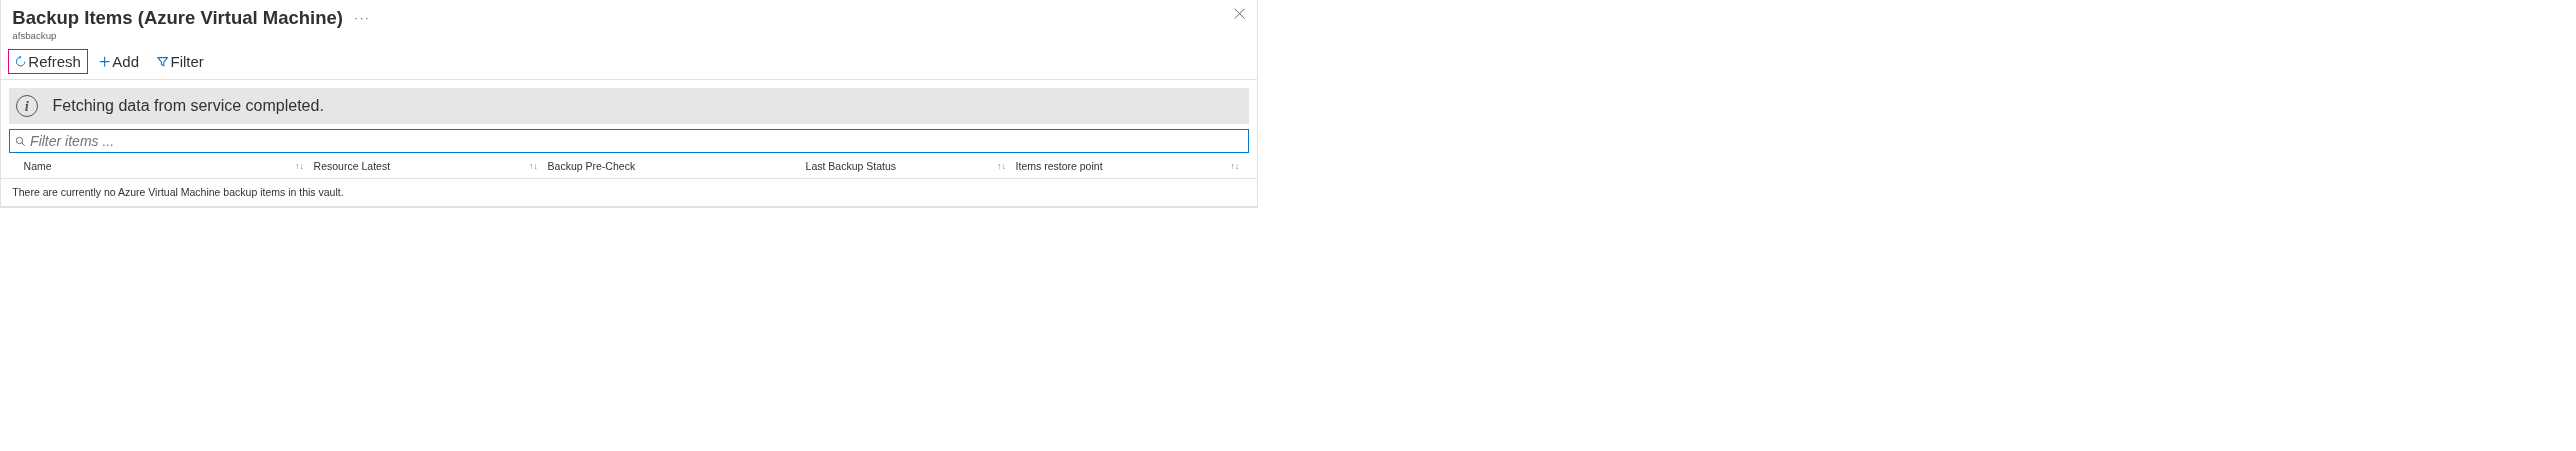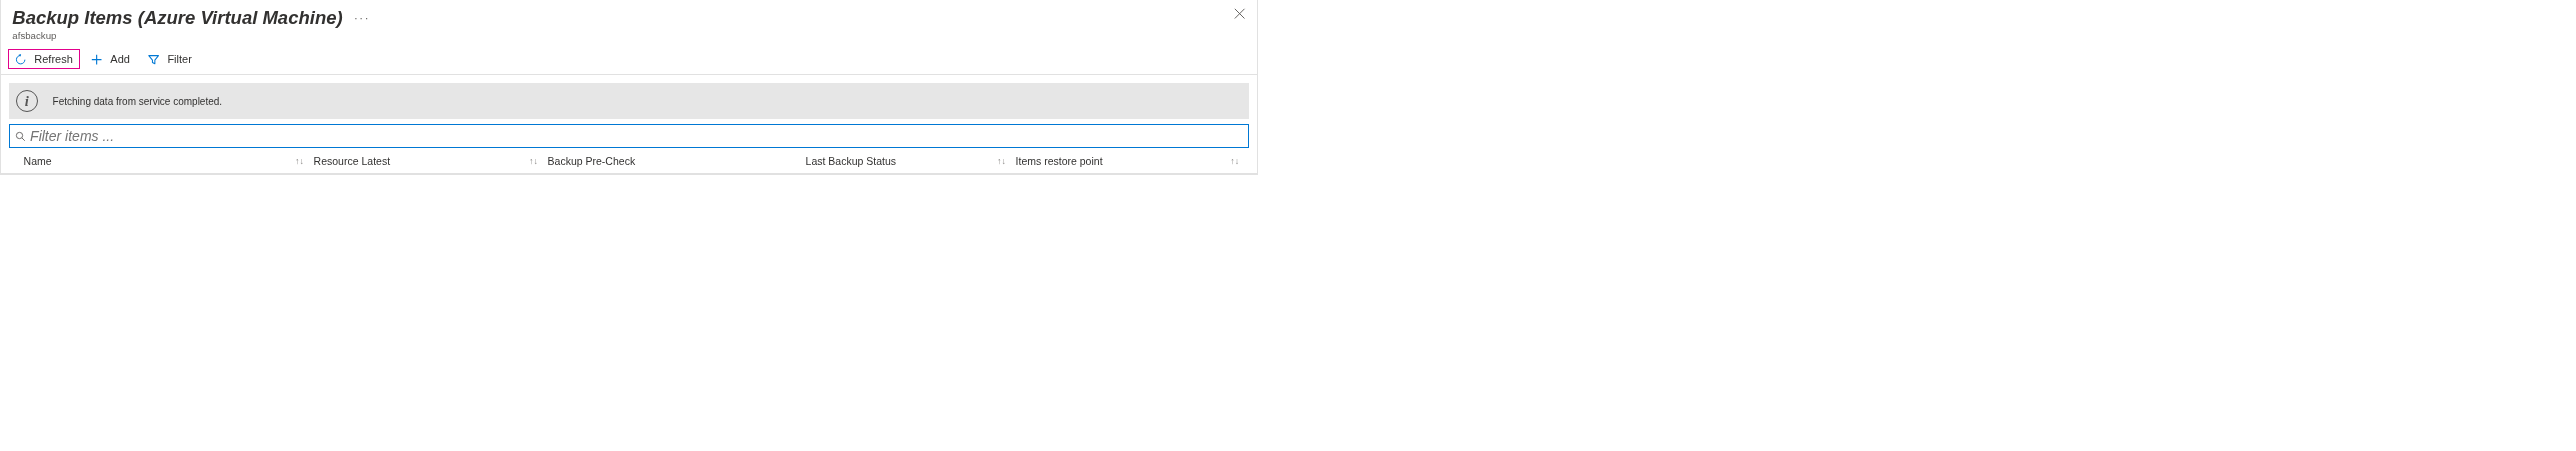--- a/index.html
+++ b/index.html
@@ -1,30 +1,30 @@
 <!DOCTYPE html>
 <html><head>
 <meta charset="utf-8">
 <style>
   * { box-sizing: border-box; }
   html, body { margin: 0; padding: 0; font-family: "Segoe UI", Arial, sans-serif; font-size: 10.5px; color: #323130; background: #fff; }
   .blade { width: 1258px; border: 0.8px solid #e1e1e1; border-top: none; padding: 0; position: relative; }
   .header { padding: 6.5px 11.3px 3.2px 11.3px; position: relative; }
   .title-row { display: flex; align-items: center; gap: 11.3px; }
-  .title { font-size: 18.5px; font-weight: 600; color: #323130; font-style: italic; }
+  .title { font-size: 18.5px; font-weight: 600; color: #323130; }
   .more { font-size: 11.3px; letter-spacing: 1.6px; color: #605e5c; }
   .close { position: absolute; top: 8px; right: 11.3px; cursor: pointer; }
   .subtitle { font-size: 9.7px; color: #605e5c; margin-top: 1.6px; }
   .toolbar { display: flex; align-items: center; gap: 3.2px; padding: 4.8px 6.5px 4.8px 6.5px; border-bottom: 0.8px solid #e1e1e1; }
-  .tbtn { display: flex; align-items: center; gap: 8px; padding: 3.2px 6.5px; font-size: 11px; cursor: pointer; border: 0.8px solid transparent; }
+  .tbtn { display: flex; align-items: center; gap: 2px; padding: 3.2px 6.5px; font-size: 15px; cursor: pointer; border: 0.8px solid transparent; }
   .tbtn.highlight { border: 0.8px solid #e3008c; }
   .tbtn .ico { display: inline-flex; }
   .infobar { display: flex; align-items: center; gap: 14.5px; background: #e6e6e6; margin: 8px 8px 4.8px 8px; padding: 6.5px 6.5px; }
   .infobar .infoico { width: 22.6px; height: 22.6px; border: 1.6px solid #555; border-radius: 50%; display: flex; align-items: center; justify-content: center; font-family: Georgia, serif; font-style: italic; font-size: 14.5px; font-weight: bold; color: #555; flex-shrink: 0; }
-  .infobar .msg { font-size: 10px; color: #323130; }
+  .infobar .msg { font-size: 16px; color: #323130; }
   .filterwrap { margin: 4.8px 8px 0 8px; border: 1.6px solid #0078d4; display: flex; align-items: center; padding: 1.6px 4.8px; gap: 4.8px; }
   .filterwrap input { border: none; outline: none; flex: 1; font-size: 14px; font-style: italic; color: #605e5c; padding: 1.6px 0; background: transparent; }
   .colhead { display: flex; align-items: center; padding: 6.5px 8px 6.5px 22.6px; border-bottom: 0.8px solid #e1e1e1; }
   .col { display: flex; align-items: center; gap: 6.5px; font-size: 10.5px; color: #323130; }
   .sort { color: #8a8886; font-size: 9px; display: inline-flex; gap: 0; }
   .col.name { width: 290px; }
   .col.rg   { width: 234px; }
   .col.pre  { width: 258px; }
   .col.last { width: 210px; }
   .col.rp   { flex: 1; }
@@ -108,15 +108,16 @@
     <div class="col last">
       <span>Last Backup Status</span>
       <span class="sort">↑↓</span>
     </div>
     <div class="col rp">
       <span>Items restore point</span>
       <span class="sort">↑↓</span>
     </div>
   </div>
 
+  <div class="empty">There are currently no Azure Virtual Machine backup items in this vault.</div>
 
 </div>
 
 
 </body></html>

